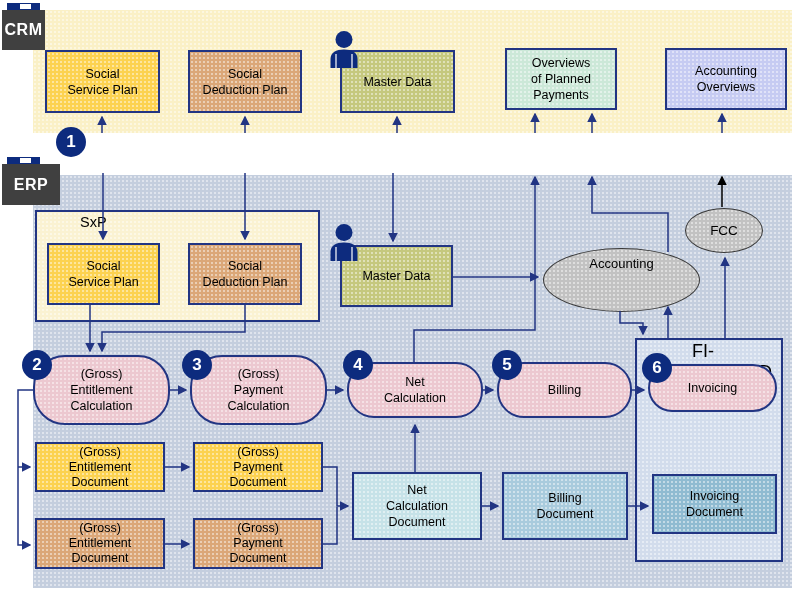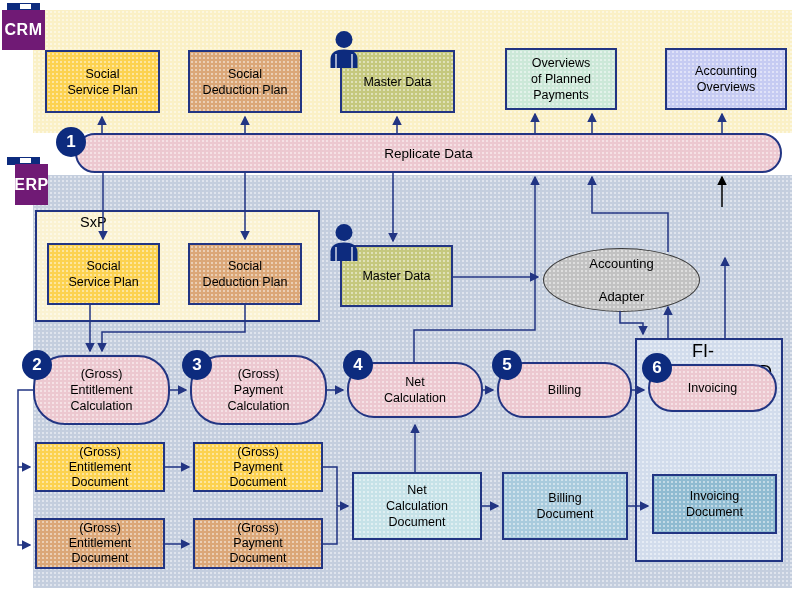--- a/index.html
+++ b/index.html
@@ -9,21 +9,21 @@
   }
   .abs{position:absolute;}
   .speck{
     background-image:radial-gradient(rgba(255,255,255,.45) 1px, transparent 1.3px);
     background-size:4px 4px;
   }
   
   .band-crm{left:33px;top:10px;width:759px;height:123px;background-color:#faf0c6;}
   .band-erp{left:33px;top:175px;width:759px;height:413px;background-color:#c4cede;}
   
-  .tabbox{background:#701a75;color:#fff;font-weight:bold;font-size:16px;
+  .tabbox{background:#404040;color:#fff;font-weight:bold;font-size:16px;
     display:flex;align-items:center;justify-content:center;letter-spacing:.5px;z-index:6;}
   .tabtop{background:#0d2b7e;z-index:6;}
   .tabnotch{background:#fff;z-index:7;}
   
   .node{
     display:flex;align-items:center;justify-content:center;text-align:center;
     border:2px solid #223583;box-sizing:border-box;font-size:12.5px;line-height:16px;z-index:3;
   }
   .lbl{white-space:pre-line;}
   .stadium{border-radius:32px;background-color:#ecc8d0;}
@@ -53,21 +53,21 @@
   <div class="abs band-erp speck"></div>
 
   <div class="abs tabtop" style="left:7px;top:3px;width:33px;height:8px;"></div>
   <div class="abs tabnotch" style="left:20px;top:4px;width:11px;height:5px;"></div>
   <div class="abs tabbox" style="left:2px;top:10px;width:43px;height:40px;">
     <span>CRM</span>
   </div>
 
   <div class="abs tabtop" style="left:7px;top:157px;width:33px;height:8px;"></div>
   <div class="abs tabnotch" style="left:20px;top:158px;width:11px;height:5px;"></div>
-  <div class="abs tabbox" style="left:15px;top:164px;width:33px;height:41px;">
+  <div class="abs tabbox" style="left:2px;top:164px;width:58px;height:41px;">
     <span>ERP</span>
   </div>
 
   <div class="abs node speck" style="left:45px;top:50px;width:115px;height:63px;background-color:#fcd250;">
     <span class="lbl">Social
 Service Plan</span>
   </div>
   <div class="abs node speck" style="left:188px;top:50px;width:114px;height:63px;background-color:#dba778;">
     <span class="lbl">Social
 Deduction Plan</span>
@@ -85,23 +85,20 @@
 Overviews</span>
   </div>
 
   <svg class="abs person" style="left:329px;top:30px;" width="30" height="38" viewBox="0 0 30 38">
     <circle cx="15" cy="9.5" r="8.5" fill="#0d2b7e"></circle>
     <path d="M1.5,38 L1.5,29 C1.5,22.5 7,19.5 15,19.5 C23,19.5 28.5,22.5 28.5,29 L28.5,38 Z" fill="#0d2b7e"></path>
     <line x1="7" y1="24" x2="7" y2="38" stroke="#ffffff" stroke-width="1.2"></line>
     <line x1="23" y1="24" x2="23" y2="38" stroke="#ffffff" stroke-width="1.2"></line>
   </svg>
 
-  <div class="abs bar speck" style="left:75px;top:133px;width:707px;height:40px;">
-    <span>Replicate Data</span>
-  </div>
   <div class="abs badge" style="left:56px;top:127px;">
     <span>1</span>
   </div>
 
   <div class="abs frame speck" style="left:35px;top:210px;width:285px;height:112px;background-color:#faf2d2;"></div>
   <div class="frame-label" style="left:44px;top:214px;margin-left:36px;">SxP</div>
   <div class="abs node speck" style="left:47px;top:243px;width:113px;height:62px;background-color:#fcd250;">
     <span class="lbl">Social
 Service Plan</span>
   </div>
@@ -115,21 +112,23 @@
   </div>
   <svg class="abs person" style="left:329px;top:223px;" width="30" height="38" viewBox="0 0 30 38">
     <circle cx="15" cy="9.5" r="8.5" fill="#0d2b7e"></circle>
     <path d="M1.5,38 L1.5,29 C1.5,22.5 7,19.5 15,19.5 C23,19.5 28.5,22.5 28.5,29 L28.5,38 Z" fill="#0d2b7e"></path>
     <line x1="7" y1="24" x2="7" y2="38" stroke="#ffffff" stroke-width="1.2"></line>
     <line x1="23" y1="24" x2="23" y2="38" stroke="#ffffff" stroke-width="1.2"></line>
   </svg>
 
   <div class="abs ellipse speck" style="left:543px;top:248px;width:157px;height:64px;display:flex;flex-direction:column;justify-content:space-between;padding:7px 0;">
     <span>Accounting</span>
-    <span>Adapter</span>
+  </div>
+  <div class="abs ellipse speck" style="left:685px;top:208px;width:78px;height:45px;display:flex;align-items:center;justify-content:center;font-size:13.5px;">
+    <span>FCC</span>
   </div>
 
   <div class="abs frame speck" style="left:635px;top:338px;width:148px;height:224px;background-color:#d2dcec;"></div>
   <div class="frame-label" style="left:692px;top:341px;font-size:18px;">FI-CA/PSCD</div>
 
   <div class="abs node stadium speck" style="left:33px;top:355px;width:137px;height:70px;">
     <span class="lbl">(Gross)
 Entitlement
 Calculation</span>
   </div>

